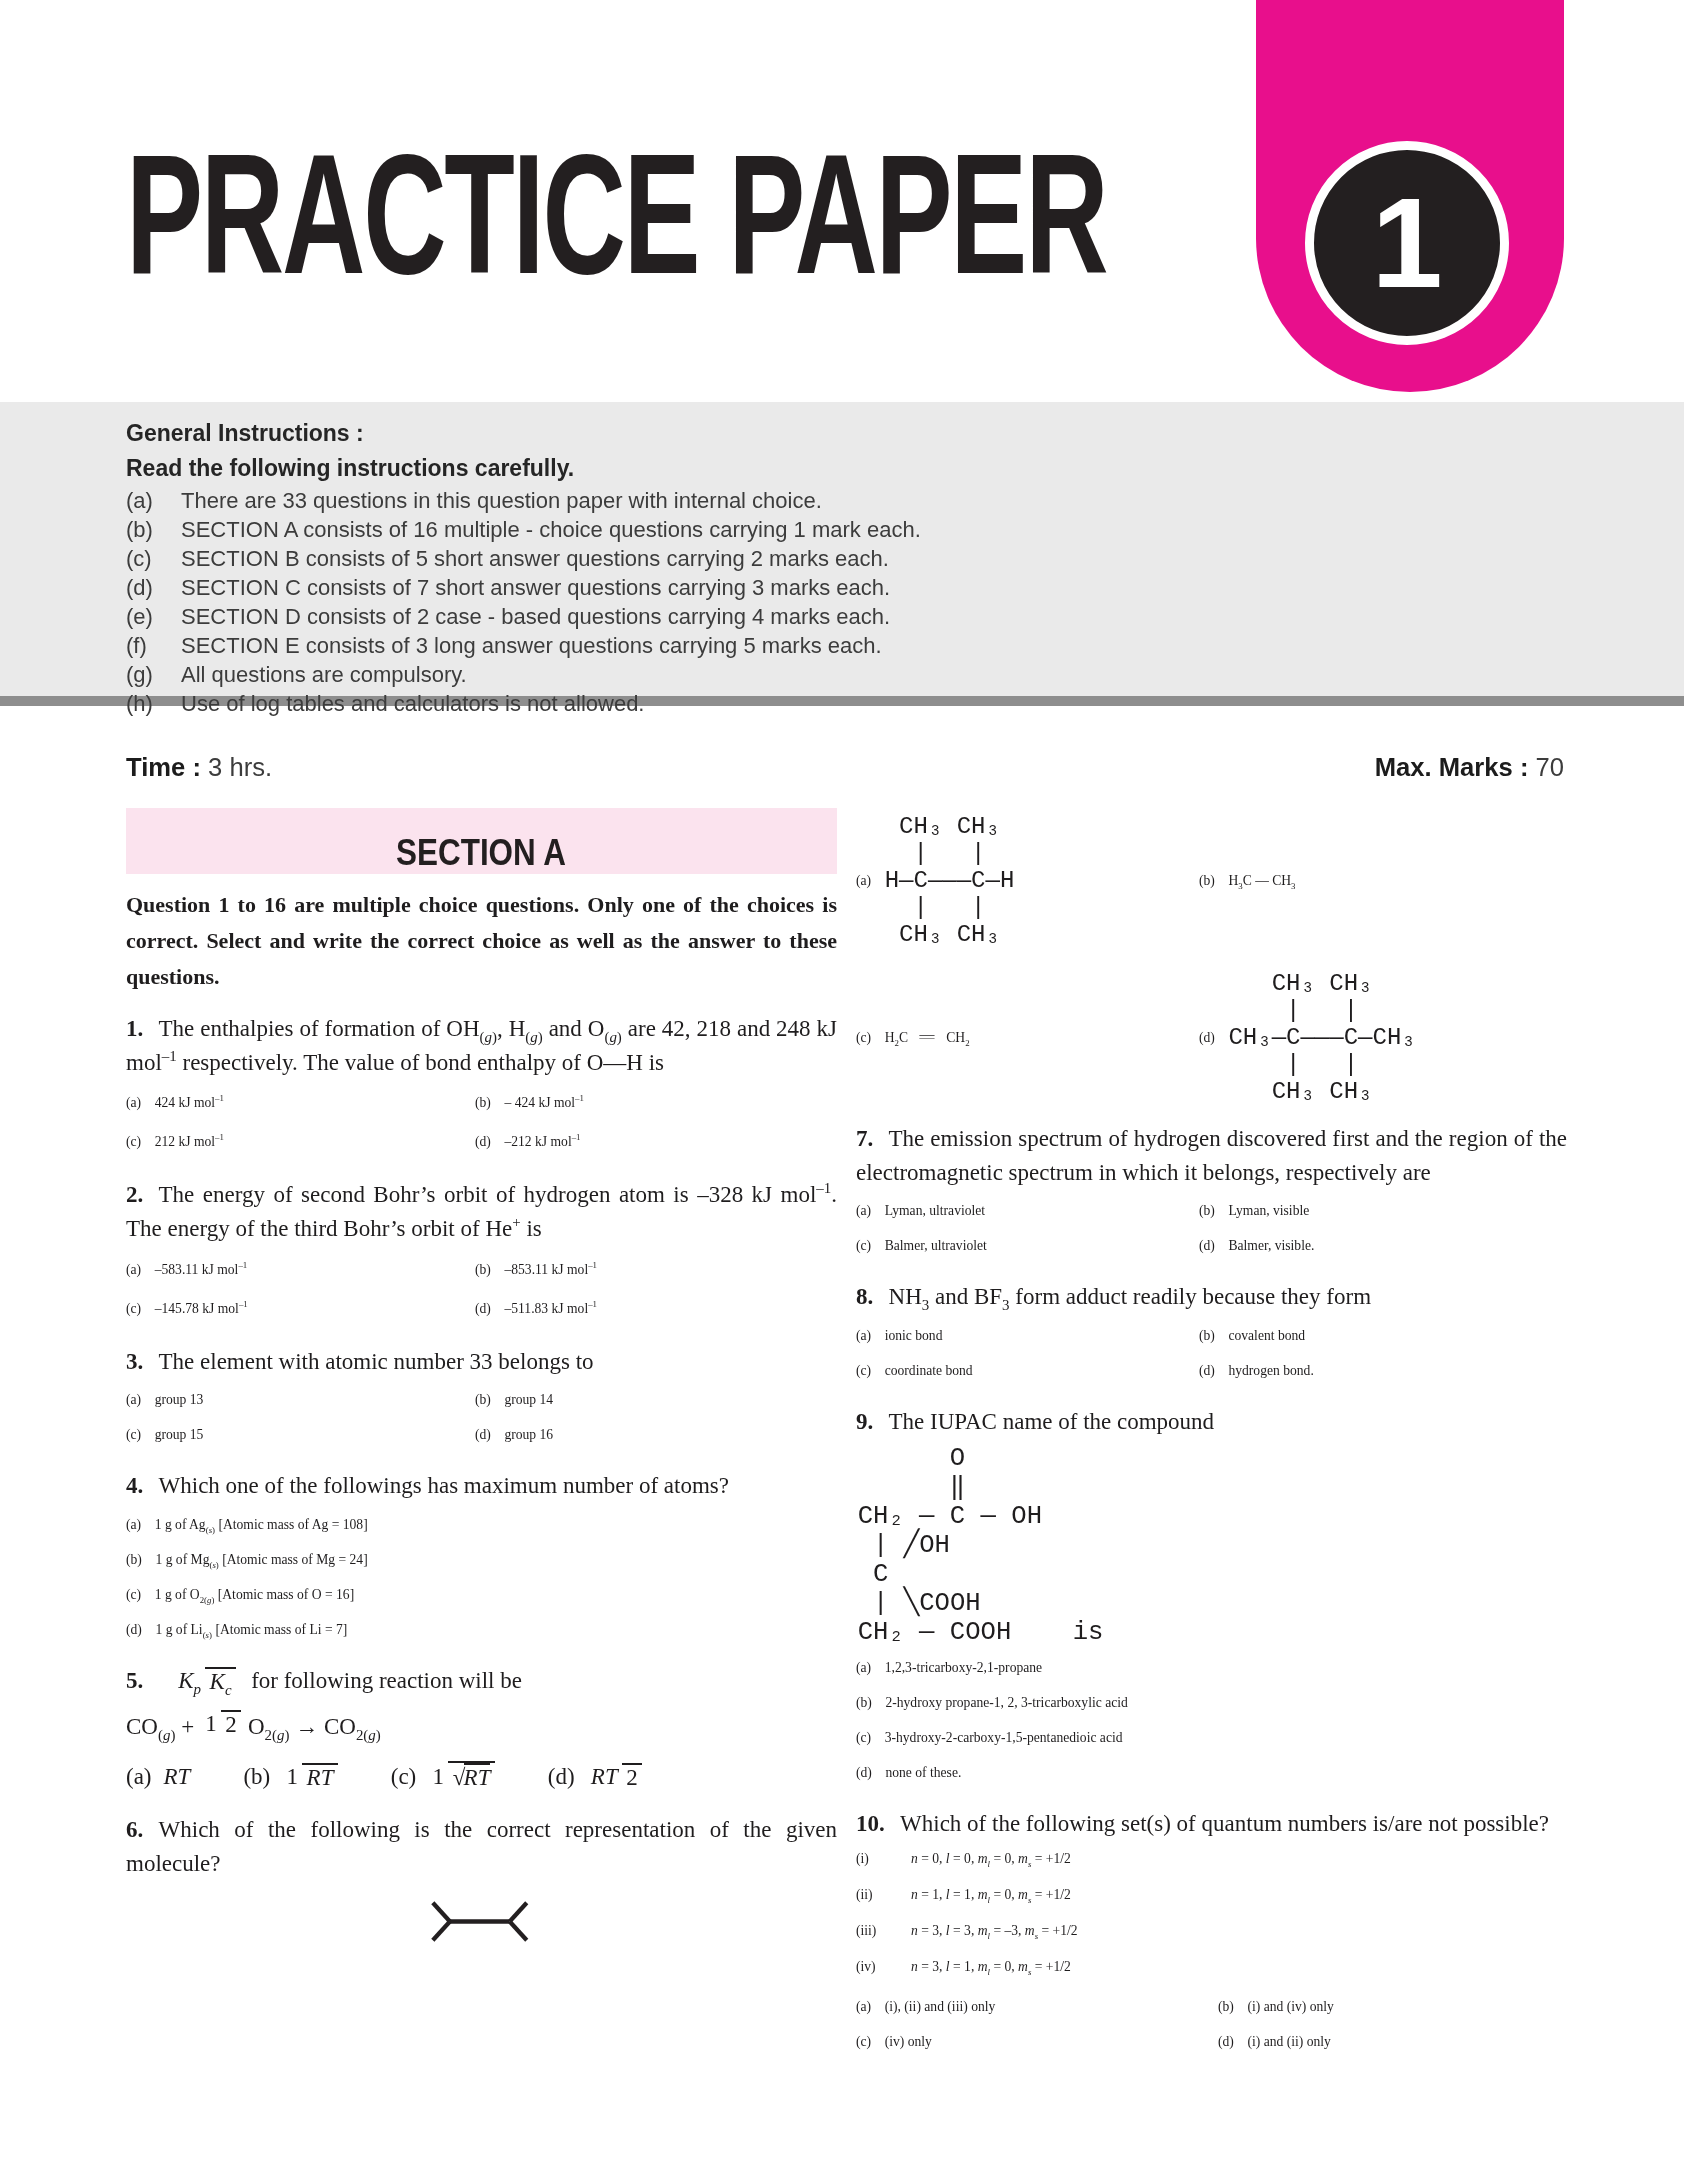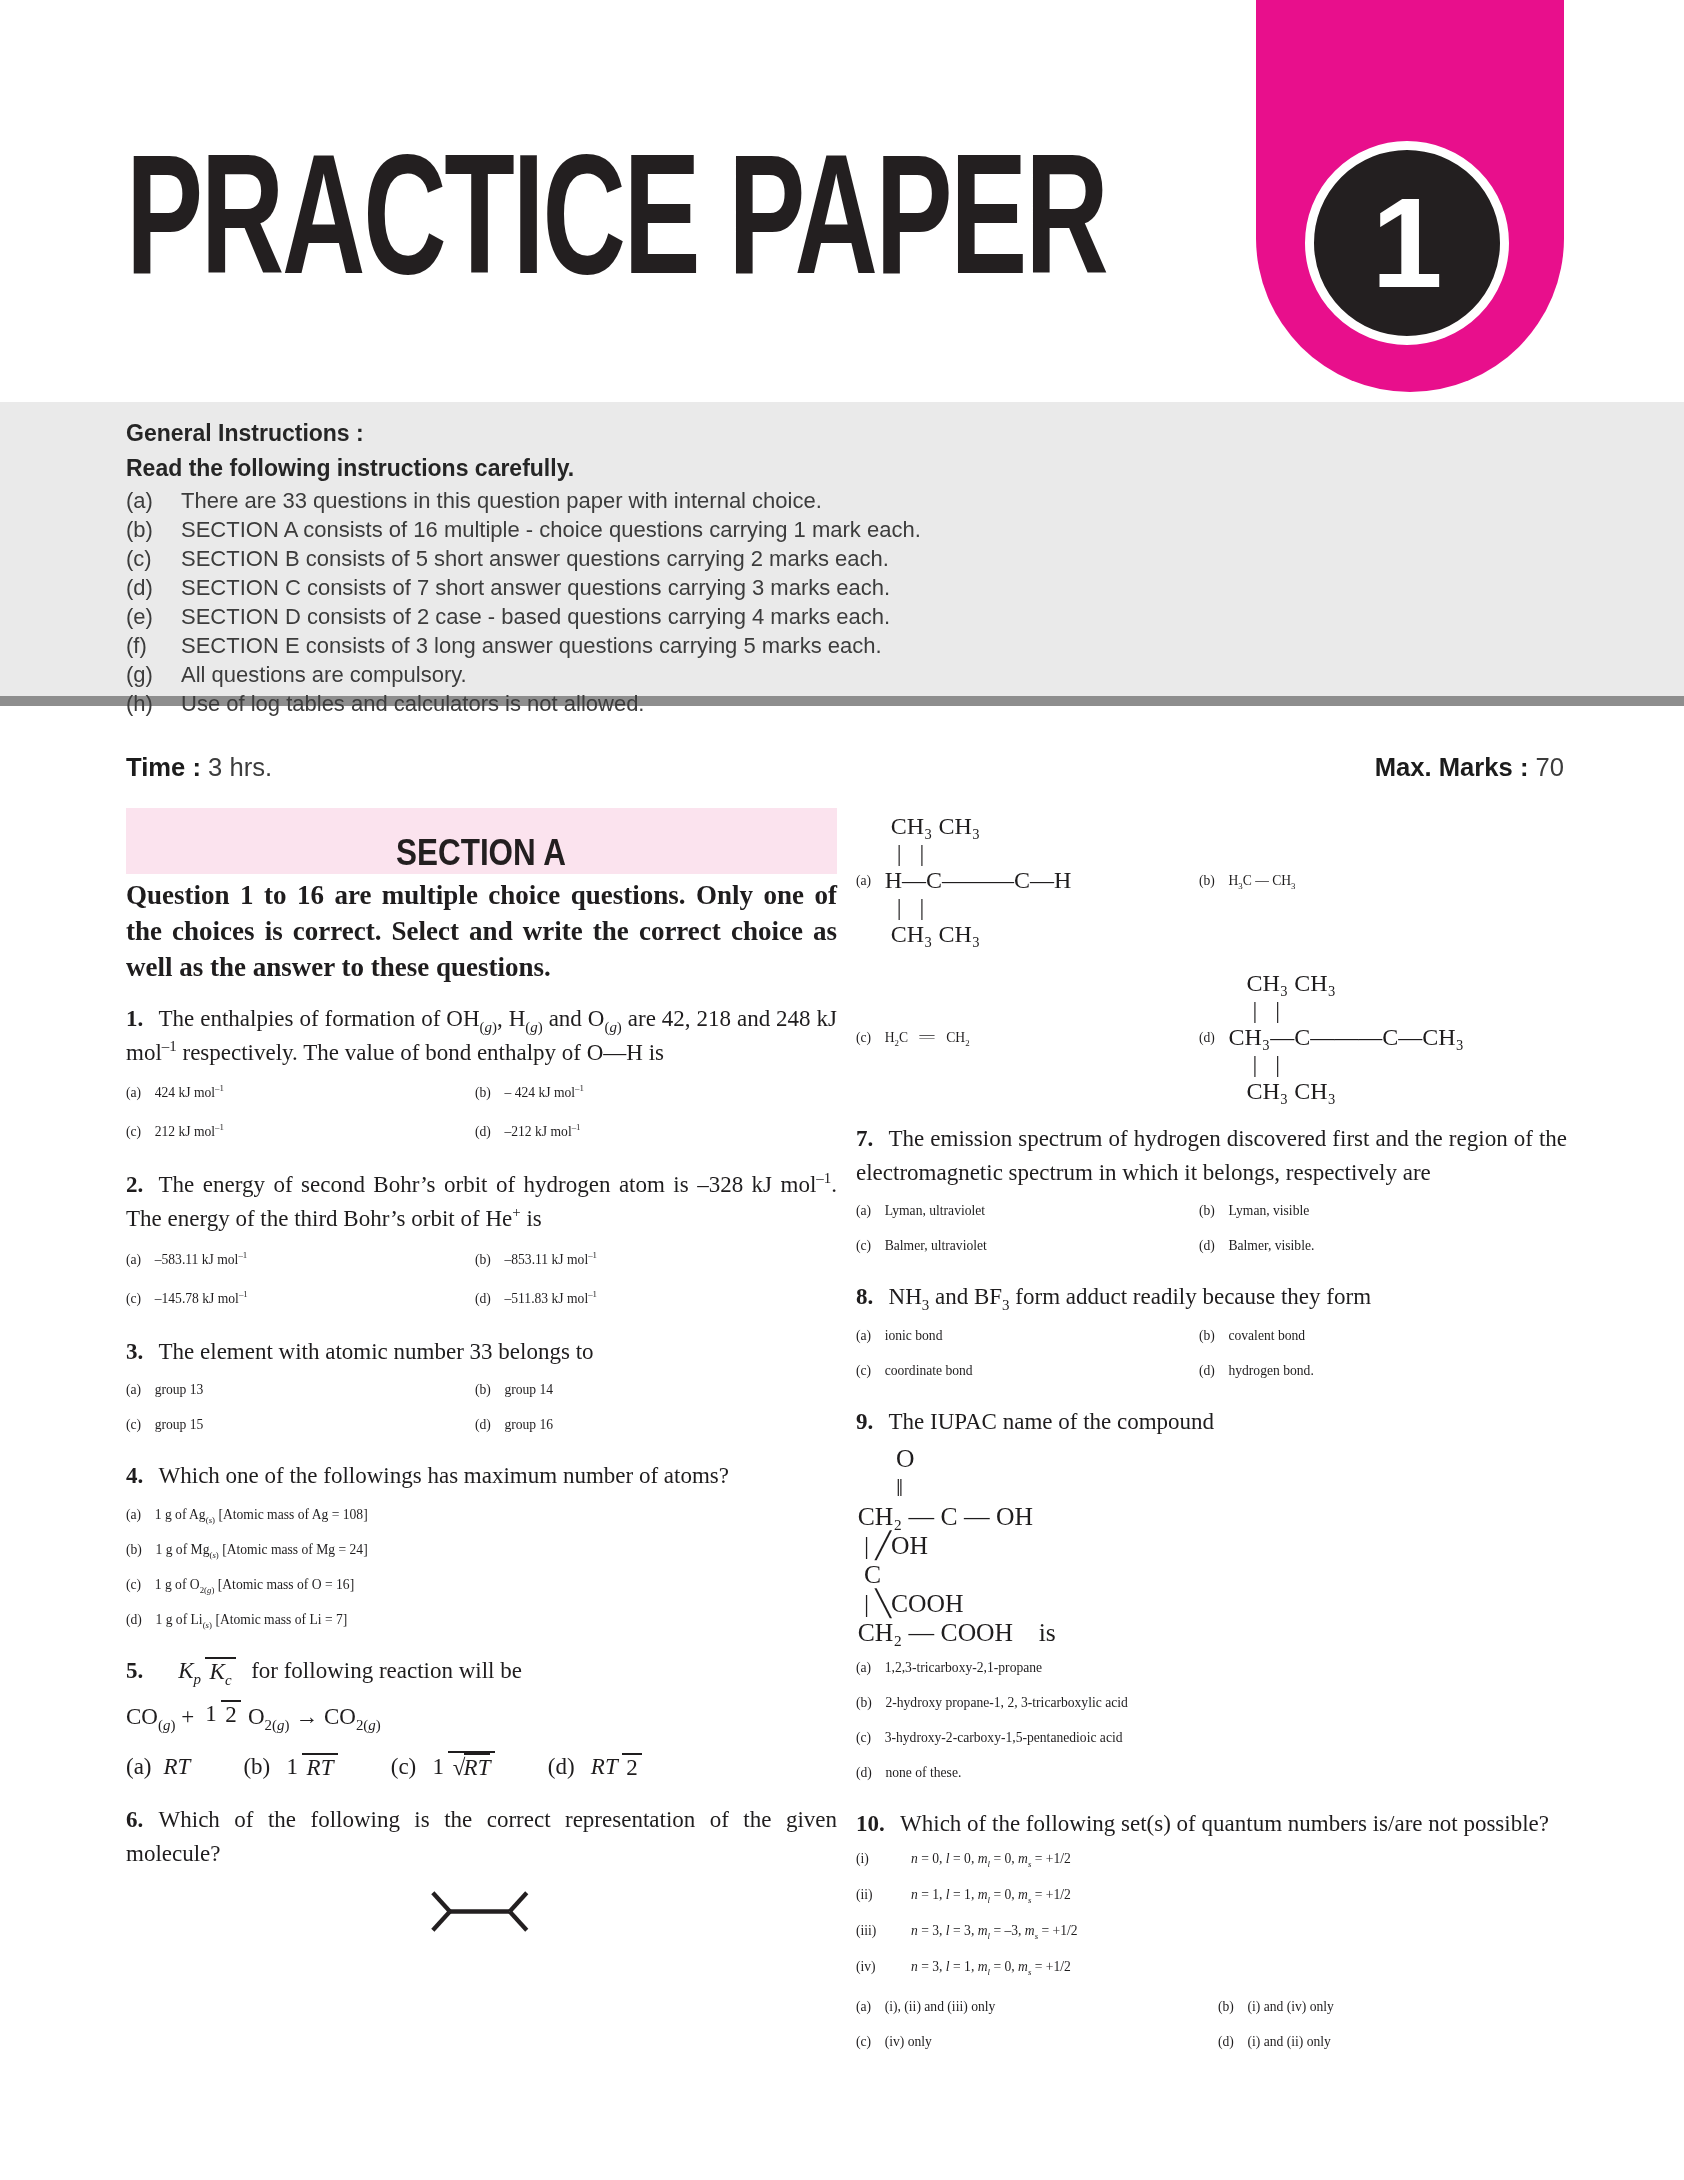--- a/index.html
+++ b/index.html
@@ -29,21 +29,21 @@
   
   .meta{position:absolute;left:126px;top:753px;width:1438px;display:flex;justify-content:space-between;
       font-family:"Liberation Sans",sans-serif;font-size:25.6px;color:#3c3c3c}
   .meta b{color:#1c1c1c}
   
   .content{position:absolute;left:126px;top:808px;width:1441px;display:flex;gap:19px}
   .col{width:711px}
   .secbar{height:66px;background:var(--lightpink);display:flex;align-items:flex-end;justify-content:center}
   .secbar span{font-family:"Liberation Sans",sans-serif;font-weight:bold;font-size:37px;color:#231f20;
       transform:scaleX(.85);letter-spacing:0}
-  .intro{margin-top:3px;font-weight:bold;font-size:27px;line-height:36px;text-align:justify}
+  .intro{margin-top:13px;font-weight:bold;font-size:22px;line-height:36px;text-align:justify}
   .q{margin-top:17px;font-size:23px;line-height:34px;text-align:justify}
   .qnum{font-weight:bold;margin-right:15.3px}
   sup,sub{line-height:0;font-size:65%}
   .opts{margin-top:3.4px}
   .orow{display:grid;grid-template-columns:349px 1fr}
   .rcol .orow{grid-template-columns:343px 1fr}
   .orow-wide{grid-template-columns:362px 1fr !important}
   .opt{display:flex;gap:13.6px;line-height:39px;align-items:center;text-align:left}
   .opt-plain{line-height:35px}
   .olab{flex:none}
@@ -51,21 +51,21 @@
   .frac{display:inline-flex;align-items:center;vertical-align:middle;line-height:1.12}
   .frac .num{padding:0 4.3px}
   .frac .den{border-top:2.6px solid var(--ink);padding:0 4.3px}
   .radbar{display:inline-block;border-top:2.6px solid var(--ink);line-height:1.15}
   .rad{margin-right:-1.7px}
   .q5head{display:flex;align-items:center;gap:15.3px;text-align:left}
   .eq{margin-top:12px;display:flex;align-items:flex-start;gap:6.8px;text-align:left}
   .q5opts{margin-top:13.6px;display:flex;align-items:center;gap:53px;text-align:left}
   .q5opts .opt{gap:12px}
   
-  .struct{font-family:Liberation Serif, serif;font-size:24px;line-height:27px;white-space:pre}
+  .struct{font-family:Liberation Mono, monospace;font-size:24px;line-height:27px;white-space:pre}
   .q9s{font-size:25.6px;line-height:29px;margin:5.1px 0 3.4px 1.7px}
   .q6grid{margin-top:5.1px;display:grid;grid-template-columns:343px 1fr;row-gap:22px;align-items:center}
   .dbond{display:inline-block;transform:scaleX(2.4);margin:0 15.3px;font-weight:400}
   .mol{margin-top:13.6px;display:flex;justify-content:center}
   .qitems{text-align:left}
   .qitem{display:flex;line-height:36px}
   .qitem .olab{width:55px;flex:none}
 </style>
 </head>
 <body>

